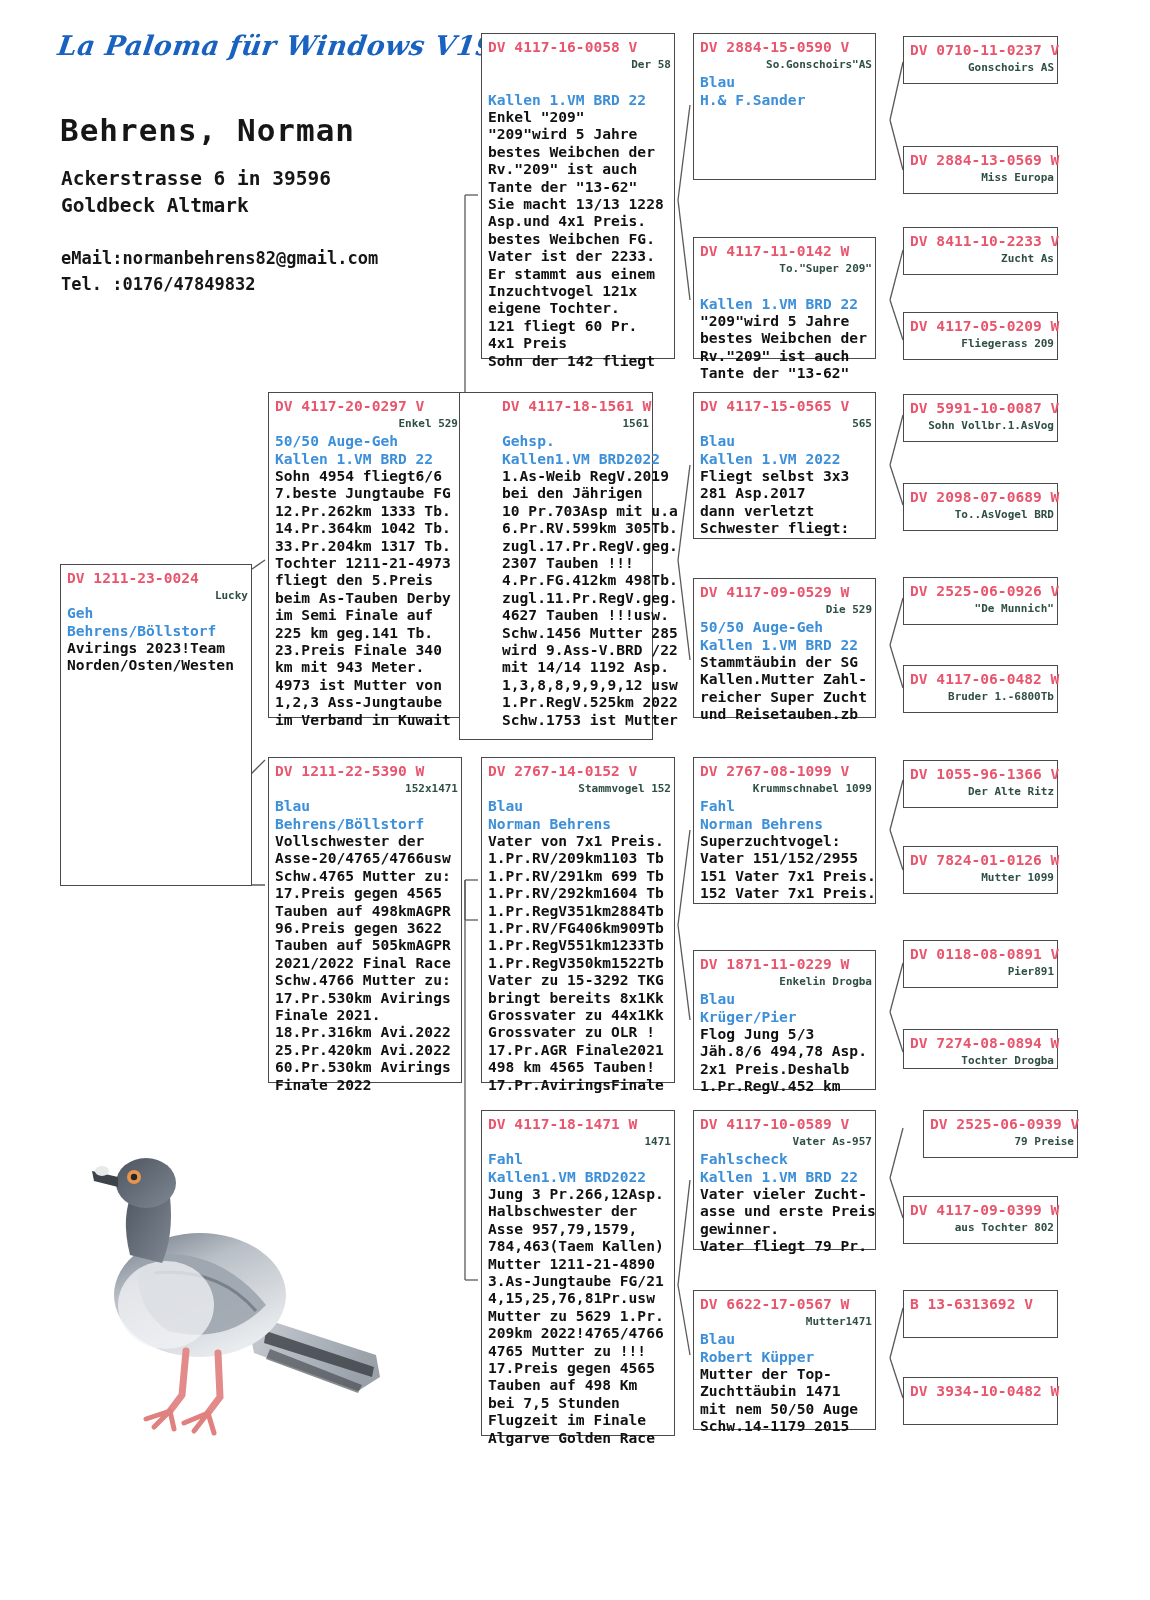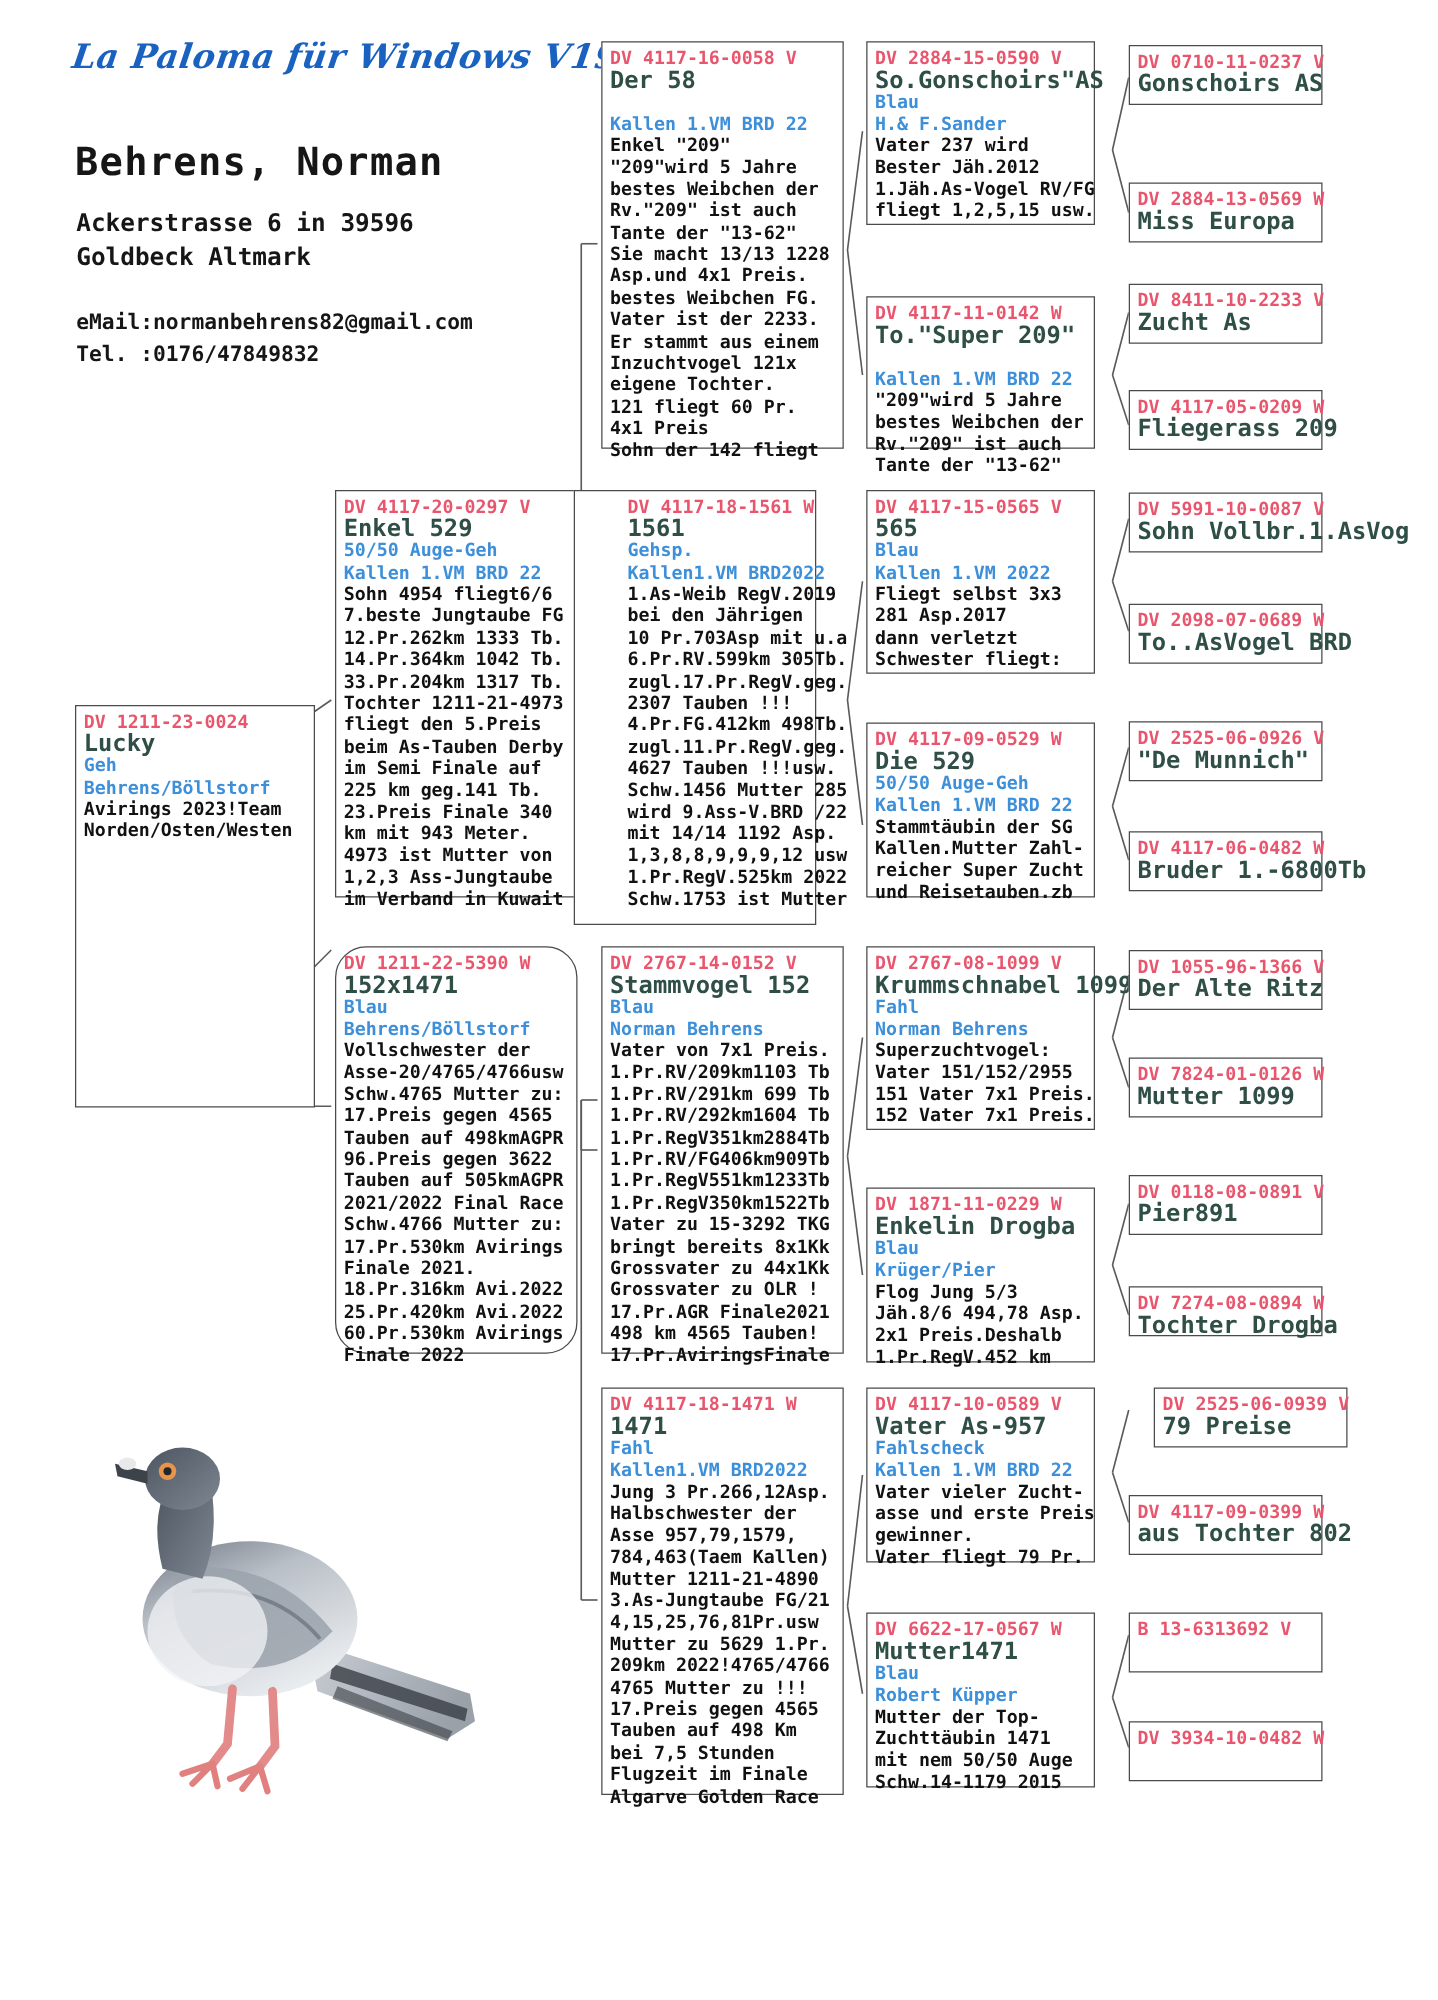--- a/index.html
+++ b/index.html
@@ -71,25 +71,26 @@
     z-index: 5;
   }
   .ring {
     font-size: 14.6px;
     font-weight: bold;
     color: #e8556d;
     line-height: 17.5px;
     white-space: nowrap;
   }
   .nickname {
-    font-size: 19px;
+    font-size: 11px;
     font-weight: bold;
     color: #2f4f46;
     line-height: 17.5px;
     white-space: nowrap;
+    text-align: right;
   }
   .colorline, .breeder {
     font-size: 14.6px;
     font-weight: bold;
     color: #3c8fd8;
     line-height: 17.5px;
     white-space: nowrap;
   }
   .notes {
     font-size: 14.6px;
@@ -254,21 +255,21 @@
 beim As-Tauben Derby
 im Semi Finale auf
 225 km geg.141 Tb.
 23.Preis Finale 340
 km mit 943 Meter.
 4973 ist Mutter von
 1,2,3 Ass-Jungtaube
 im Verband in Kuwait</div>
 </div>
 
-<div class="ped-box" style="left:268px; top:757px; width:194px; height:326px;border-radius:25px;">
+<div class="ped-box" style="left:268px; top:757px; width:194px; height:326px;">
   <div class="ring">DV 1211-22-5390 W</div>
   <div class="nickname">152x1471</div>
   <div class="colorline">Blau</div>
   <div class="breeder">Behrens/Böllstorf</div>
   <div class="notes">Vollschwester der
 Asse-20/4765/4766usw
 Schw.4765 Mutter zu:
 17.Preis gegen 4565
 Tauben auf 498kmAGPR
 96.Preis gegen 3622
@@ -369,24 +370,20 @@
 bei 7,5 Stunden
 Flugzeit im Finale
 Algarve Golden Race</div>
 </div>
 
 <div class="ped-box" style="left:693px; top:33px; width:183px; height:147px;">
   <div class="ring">DV 2884-15-0590 V</div>
   <div class="nickname">So.Gonschoirs"AS</div>
   <div class="colorline">Blau</div>
   <div class="breeder">H.&amp; F.Sander</div>
-  <div class="notes">Vater 237 wird
-Bester Jäh.2012
-1.Jäh.As-Vogel RV/FG
-fliegt 1,2,5,15 usw.</div>
 </div>
 
 <div class="ped-box" style="left:693px; top:237px; width:183px; height:122px;">
   <div class="ring">DV 4117-11-0142 W</div>
   <div class="nickname">To."Super 209"</div>
   <div class="blank-line"></div>
   <div class="breeder">Kallen 1.VM BRD 22</div>
   <div class="notes">"209"wird 5 Jahre
 bestes Weibchen der
 Rv."209" ist auch

